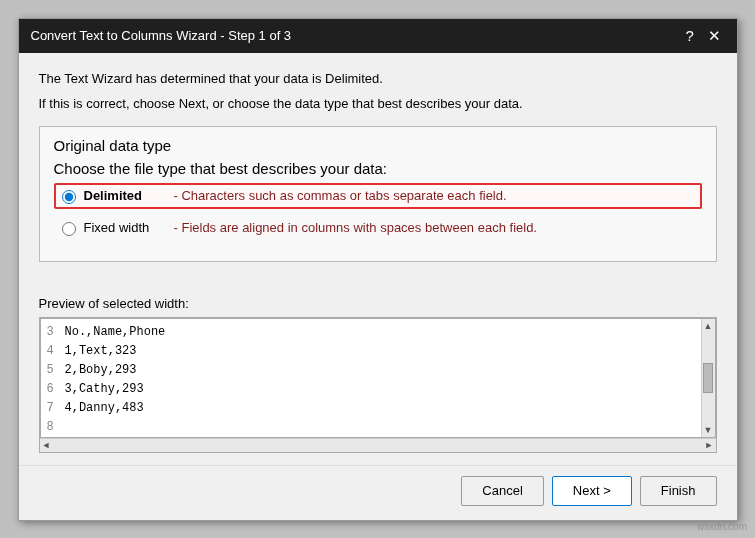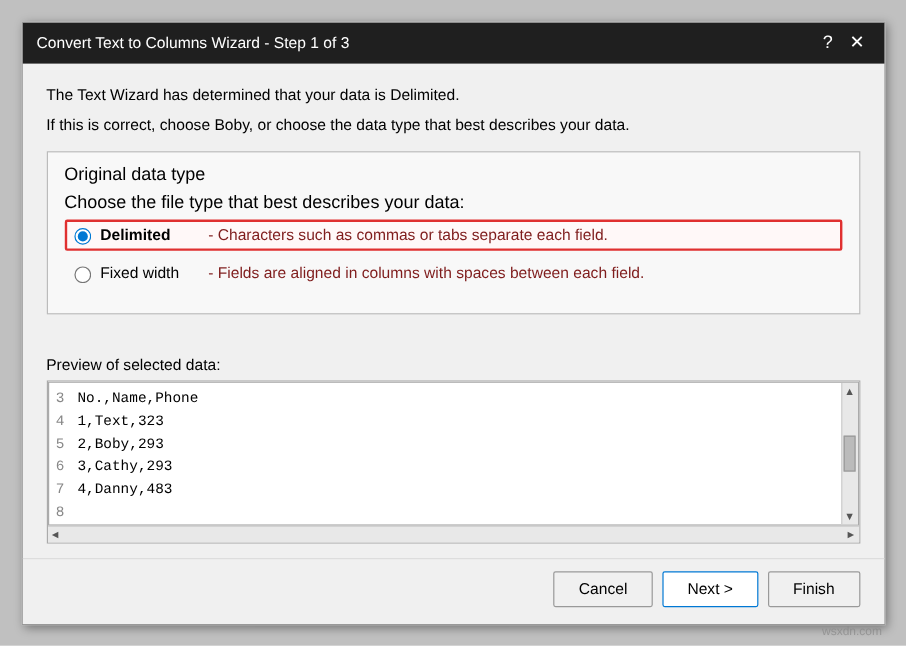--- a/index.html
+++ b/index.html
@@ -192,42 +192,42 @@
     .btn-primary {
       background: #fff;
       border: 1.5px solid #0078d4;
       color: #000;
       font-weight: normal;
       min-width: 80px;
     }
     .watermark {
       position: fixed;
       bottom: 6px;
-      right: 20px;
+      right: 8px;
       font-size: 10px;
       color: #888;
       opacity: 0.7;
     }
   </style>
 </head>
 <body>
 
 <div class="dialog">
 
   <div class="title-bar">
     <span class="title-bar-title">Convert Text to Columns Wizard - Step 1 of 3</span>
     <div class="title-bar-buttons">
       <button class="title-bar-btn">?</button>
       <button class="title-bar-btn close">✕</button>
     </div>
   </div>
 
   <div class="dialog-body">
     <p class="intro-text">The Text Wizard has determined that your data is Delimited.</p>
-    <p class="intro-text">If this is correct, choose Boby, or choose the data type that best describes your data.</p>
+    <p class="intro-text">If this is correct, choose Next, or choose the data type that best describes your data.</p>
 
     <div class="section-box">
       <div class="section-label">Original data type</div>
       <div class="section-label">Choose the file type that best describes your data:</div>
 
       <div class="radio-group">
 
         <div class="radio-row selected">
           <input type="radio" class="radio-input" name="datatype" checked="" style="">
           <span style="font-weight:600;min-width:80px;">Delimited</span>
@@ -238,21 +238,21 @@
           <input type="radio" class="radio-input" name="datatype" style="">
           <span style="min-width:80px;">Fixed width</span>
           <span class="radio-desc">- Fields are aligned in columns with spaces between each field.</span>
         </div>
       </div>
     </div>
 
     <div class="spacer"></div>
 
     <div class="preview-section">
-      <div class="preview-label">Preview of selected data:</div>
+      <div class="preview-label">Preview of selected width:</div>
       <div style="border:1px solid #aaa; background:#fff;">
         <div class="preview-box">
           <div class="preview-content">
             <div class="preview-row">
               <span class="row-num">3</span>
               <span>No.,Name,Phone</span>
             </div>
             <div class="preview-row">
               <span class="row-num">4</span>
               <span>1,Text,323</span>

